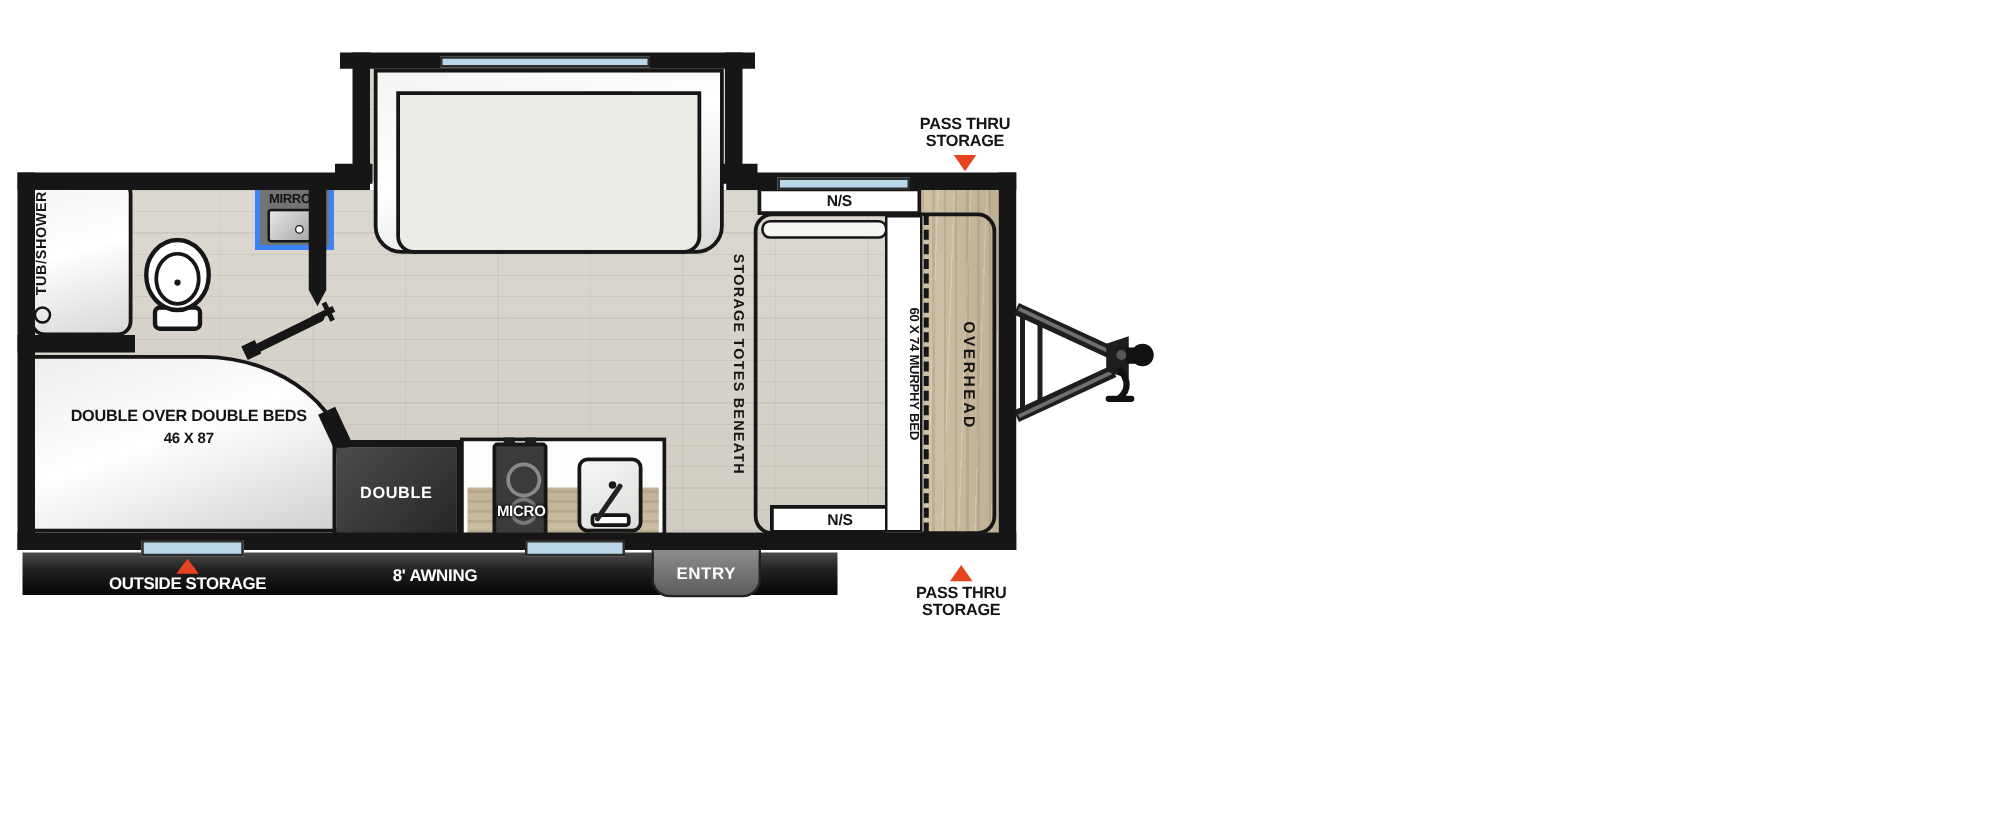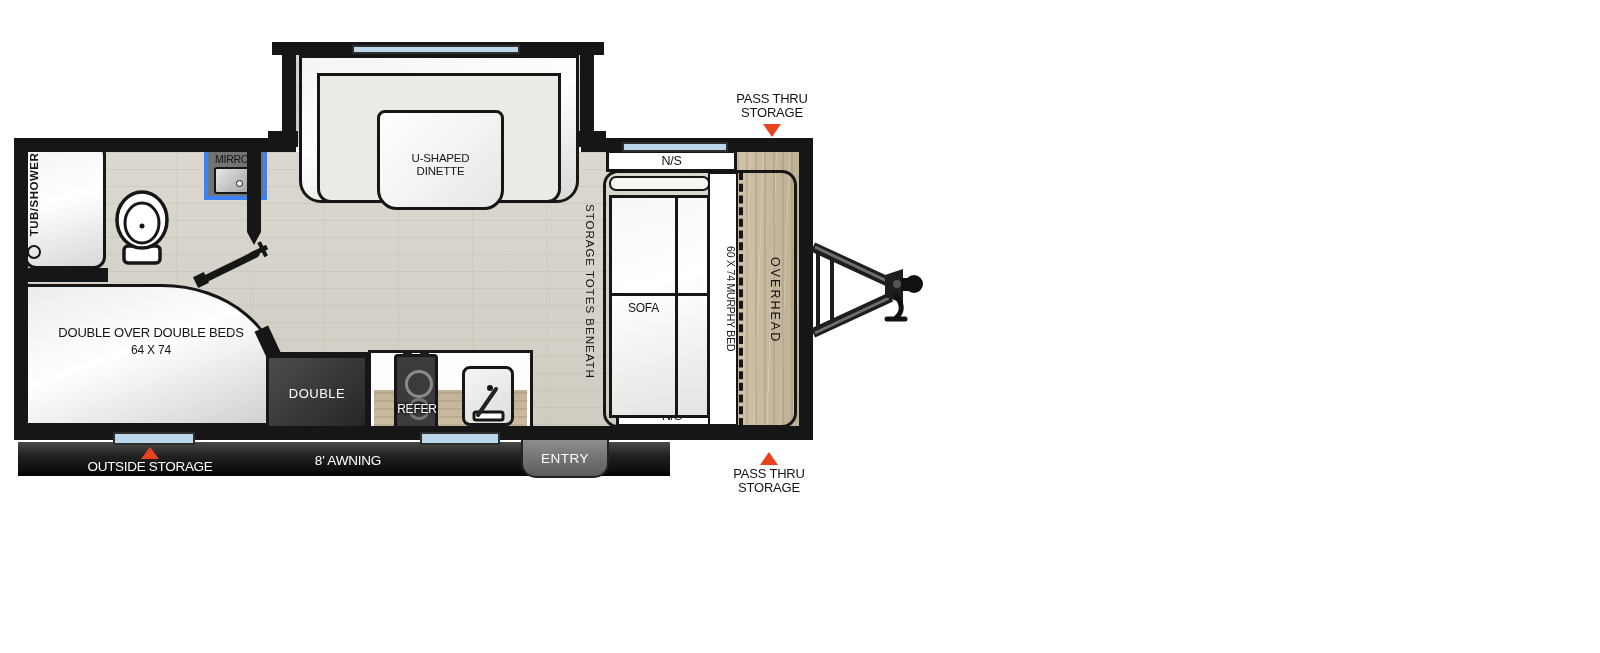--- a/index.html
+++ b/index.html
@@ -14,21 +14,21 @@
   .wood{background:
       repeating-linear-gradient(90deg, rgba(112,92,60,0.16) 0 2px, transparent 2px 9px),
       repeating-linear-gradient(92deg, rgba(255,255,255,0.20) 0 1px, transparent 1px 13px),
       linear-gradient(90deg,#cfc2a8,#beb094);}
   .wood-h{background:
       repeating-linear-gradient(0deg, rgba(112,92,60,0.16) 0 2px, transparent 2px 8px),
       linear-gradient(0deg,#cdbfa3,#c2b398);}
   .white-furn{background:linear-gradient(165deg,#f4f4f2,#ffffff 45%,#d8d8d6);border:3px solid #161616;box-sizing:border-box;}
   .outline{border:3px solid #161616;box-sizing:border-box;}
   .win{background:#bdd7ea;border:2px solid #2d2d2d;box-sizing:border-box;}
-  .lbl{font-weight:400;letter-spacing:-0.2px;}
+  .lbl{font-weight:700;letter-spacing:-0.2px;}
   .vtext{writing-mode:vertical-rl;text-orientation:mixed;text-align:center;line-height:1;}
   .vtext-ccw{writing-mode:vertical-rl;text-orientation:mixed;text-align:center;line-height:1;transform:rotate(180deg);}
   .tri{width:0;height:0;}
   .band{background:linear-gradient(180deg,#4a4a4a,#222 40%,#050505);}
   .ctr{display:flex;align-items:center;justify-content:center;text-align:center;}
 </style>
 </head>
 <body>
 
 <div id="scene">
@@ -41,25 +41,20 @@
 
   <div class="abs wall" style="left:272px;top:42px;width:332px;height:13px;"></div>
   <div class="abs wall" style="left:282px;top:42px;width:14px;height:103px;"></div>
   <div class="abs wall" style="left:580px;top:42px;width:14px;height:103px;"></div>
   <div class="abs wall" style="left:268px;top:131px;width:30px;height:16px;"></div>
   <div class="abs wall" style="left:578px;top:131px;width:28px;height:16px;"></div>
   <div class="abs win" style="left:352px;top:45px;width:168px;height:9px;"></div>
 
   <div class="abs white-furn" style="left:299px;top:55px;width:280px;height:148px;border-radius:0 0 22px 22px;"></div>
   <div class="abs outline" style="left:317px;top:73px;width:244px;height:130px;border-radius:0 0 14px 14px;background:#eceae5;"></div>
-  <div class="abs ctr" style="left:377px;top:110px;width:127px;height:100px;border:3px solid #161616;box-sizing:border-box;
-              border-radius:8px 8px 20px 20px;padding-top:10px;
-              background:linear-gradient(135deg,#ffffff,#f2f2f0 55%,#e6e6e4);">
-    <div class="lbl" style="font-size:11.5px;line-height:1.15;width:78px;">U-SHAPED DINETTE</div>
-  </div>
 
   <div class="abs white-furn" style="left:24px;top:143px;width:82px;height:126px;border-radius:12px;">
     <div class="vtext-ccw" style="width:100%;height:100%;font-size:11.5px;letter-spacing:0.5px;">
       <span style="display:inline-block;width:10px;height:10px;border:2.5px solid #141414;border-radius:50%;margin-bottom:5px;"></span>
       <span>TUB/SHOWER</span>
     </div>
   </div>
   <svg class="abs" style="left:108px;top:190px;" width="70" height="78" viewBox="0 0 70 78">
     <rect x="16" y="56" width="36" height="17" rx="4" fill="#ffffff" stroke="#161616" stroke-width="3.5"></rect>
     <ellipse cx="34" cy="30" rx="25" ry="28" fill="#ffffff" stroke="#161616" stroke-width="3.5"></ellipse>
@@ -72,66 +67,60 @@
                 background:linear-gradient(135deg,#e6e6e6,#9d9d9d);">
       <div style="position:absolute;left:20px;top:11px;width:5px;height:5px;border-radius:50%;background:#fff;border:1.5px solid #161616;"></div>
     </div>
   </div>
 
   <div class="abs" style="left:20px;top:284px;width:262px;height:142px;border:3.5px solid #161616;box-sizing:border-box;
               border-top-right-radius:120px 100px;
               background:linear-gradient(160deg,#ececea,#ffffff 45%,#cfcfcd);">
     <div class="ctr" style="flex-direction:column;width:100%;height:100%;padding-bottom:28px;box-sizing:border-box;">
       <div class="lbl" style="font-size:13px;">DOUBLE OVER DOUBLE BEDS</div>
-      <div class="lbl" style="font-size:12px;margin-top:3px;">64 X 74</div>
+      <div class="lbl" style="font-size:12px;margin-top:3px;">46 X 87</div>
     </div>
   </div>
   <div class="abs wall" style="left:261px;top:327px;width:15px;height:34px;transform:rotate(-25deg);"></div>
 
   <div class="abs ctr" style="left:266px;top:352px;width:102px;height:80px;border:3px solid #161616;border-top-width:6px;box-sizing:border-box;
               background:linear-gradient(135deg,#4c4c4c,#262626);">
     <span class="lbl" style="color:#fff;font-size:13px;letter-spacing:0.5px;">DOUBLE</span>
   </div>
 
   <div class="abs" style="left:368px;top:350px;width:165px;height:87px;border:3px solid #161616;box-sizing:border-box;background:#fdfdfc;">
     <div class="abs wood-h" style="left:3px;top:37px;width:153px;height:44px;"></div>
   </div>
   <div class="abs" style="left:394px;top:354px;width:44px;height:82px;background:#3b3b3b;border:3px solid #161616;border-radius:4px;box-sizing:border-box;">
     <div style="position:absolute;left:6px;top:-7px;width:9px;height:6px;background:#1d1d1d;"></div>
     <div style="position:absolute;left:23px;top:-7px;width:9px;height:6px;background:#1d1d1d;"></div>
     <div style="position:absolute;left:8px;top:13px;width:22px;height:22px;border:3px solid #8a8a8a;border-radius:50%;"></div>
     <div style="position:absolute;left:11px;top:41px;width:16px;height:16px;border:3px solid #777;border-radius:50%;"></div>
   </div>
-  <div class="abs ctr lbl" style="left:390px;top:401px;width:54px;height:15px;color:#ffffff;font-size:12px;text-shadow:0 0 3px #000,0 0 3px #000;">REFER</div>
+  <div class="abs ctr lbl" style="left:390px;top:401px;width:54px;height:15px;color:#ffffff;font-size:12px;text-shadow:0 0 3px #000,0 0 3px #000;">MICRO</div>
   <div class="abs" style="left:462px;top:366px;width:52px;height:60px;background:linear-gradient(150deg,#f6f6f4,#dcdcda);
               border:3px solid #161616;border-radius:8px;box-sizing:border-box;">
     <svg width="46" height="54" viewBox="0 0 46 54">
       <rect x="9" y="43" width="29" height="8" rx="2" fill="#ffffff" stroke="#161616" stroke-width="3"></rect>
       <line x1="13" y1="46" x2="31" y2="20" stroke="#222" stroke-width="4" stroke-linecap="round"></line>
       <circle cx="25" cy="19" r="3" fill="#161616"></circle>
     </svg>
   </div>
 
   <div class="abs vtext lbl" style="left:569px;top:185px;width:26px;height:212px;font-size:11.5px;letter-spacing:1px;">STORAGE TOTES BENEATH</div>
 
   <div class="abs ctr lbl" style="left:606px;top:150px;width:131px;height:22px;background:#ffffff;border:3px solid #161616;box-sizing:border-box;font-size:12.5px;">
     <span>N/S</span>
   </div>
   <div class="abs ctr lbl" style="left:616px;top:404px;width:112px;height:23px;background:#ffffff;border:3px solid #161616;box-sizing:border-box;font-size:12.5px;">
     <span>N/S</span>
   </div>
 
   <div class="abs" style="left:603px;top:170px;width:194px;height:258px;border:3px solid #161616;border-radius:15px;box-sizing:border-box;"></div>
   <div class="abs" style="left:609px;top:176px;width:101px;height:15px;background:#f5f5f2;border:2px solid #161616;border-radius:7px;box-sizing:border-box;"></div>
-  <div class="abs" style="left:609px;top:195px;width:101px;height:223px;border:3px solid #161616;box-sizing:border-box;
-              background:linear-gradient(165deg,#f7f7f5,#ffffff 40%,#e3e3e1);">
-    <div style="position:absolute;left:63px;top:0;width:3px;height:100%;background:#161616;"></div>
-    <div style="position:absolute;left:0;top:95px;width:100%;height:3px;background:#161616;"></div>
-    <div class="ctr lbl" style="position:absolute;left:0;top:102px;width:63px;height:16px;font-size:12px;">SOFA</div>
-  </div>
   <div class="abs vtext lbl" style="left:708px;top:172px;width:30px;height:254px;background:#ffffff;border:2px solid #161616;box-sizing:border-box;font-size:10.5px;">
     <span>60 X 74 MURPHY BED</span>
   </div>
   <div class="abs" style="left:739px;top:172px;width:0;height:254px;border-left:4px dashed #161616;"></div>
 
   <div class="abs wall" style="left:14px;top:138px;width:282px;height:14px;"></div>
   <div class="abs wall" style="left:581px;top:138px;width:232px;height:14px;"></div>
   <div class="abs wall" style="left:14px;top:138px;width:14px;height:302px;"></div>
   <div class="abs wall" style="left:799px;top:138px;width:14px;height:302px;"></div>
   <div class="abs wall" style="left:14px;top:426px;width:799px;height:14px;"></div>

